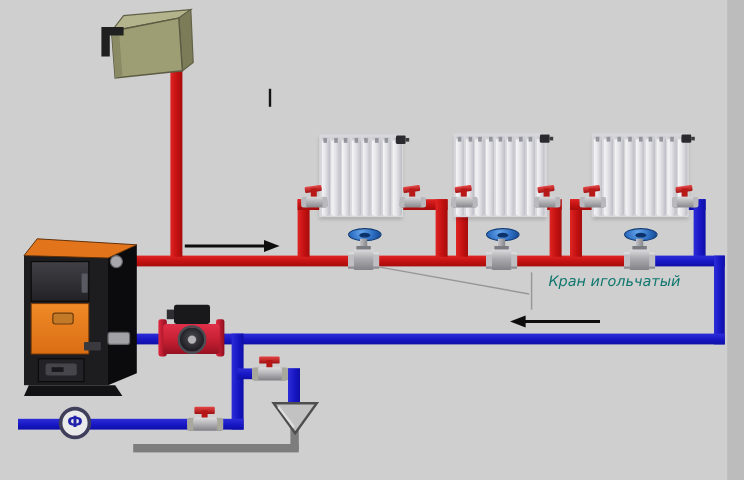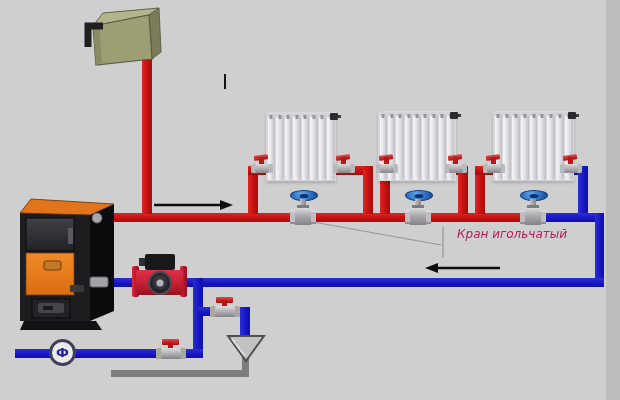--- a/index.html
+++ b/index.html
@@ -70,21 +70,21 @@
     background:linear-gradient(180deg,#e03048 0%,#c51f32 55%,#961222 100%);}
   .pmp-volute{position:absolute;left:17px;top:17px;width:24px;height:24px;border-radius:50%;
     background:radial-gradient(circle at 50% 45%,#3d3d44 25%,#1d1d22 70%);border:2px solid #4c4c54;box-sizing:border-box;}
   .pmp-volute::after{content:"";position:absolute;left:50%;top:50%;transform:translate(-50%,-50%);
     width:7px;height:7px;border-radius:50%;background:#b4b4b8;}
   
   .filter-circle{width:27px;height:27px;border-radius:50%;background:#eaeaea;border:3px solid #3f3f5c;
     box-sizing:border-box;display:flex;align-items:center;justify-content:center;z-index:5;}
   .filter-circle span{font-size:13px;font-weight:bold;color:#2121ab;line-height:1;}
   
-  .annotation{position:absolute;left:457px;top:227px;z-index:5;font-style:italic;font-size:12px;color:#be185d;}
+  .annotation{position:absolute;left:457px;top:227px;z-index:5;font-style:italic;font-size:12px;color:#0f766e;}
 </style>
 </head>
 <body>
 
 <div id="stage">
   <div class="right-band"></div>
 
   <div class="pipe red h" style="left:97px;top:213px;width:448px;height:9px"></div>
   <div class="pipe red v" style="left:142px;top:56px;width:10px;height:158px"></div>
   <div class="pipe red v" style="left:248px;top:166px;width:10px;height:48px"></div>

